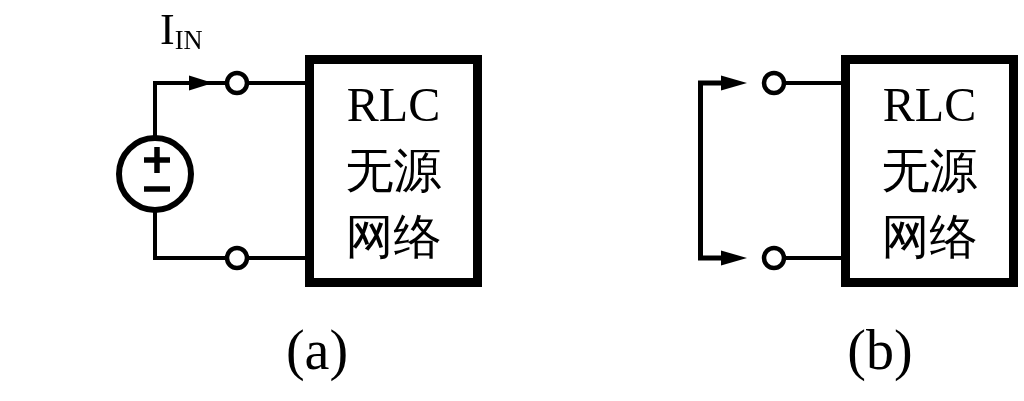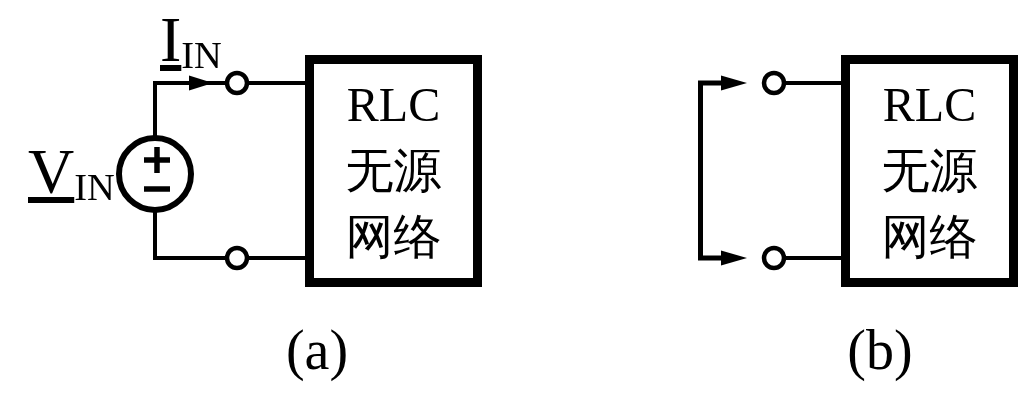--- a/index.html
+++ b/index.html
@@ -12,21 +12,21 @@
   .stage svg { position:absolute; left:0; top:0; }
   .wire   { stroke:var(--ink); stroke-width:4; fill:none; }
   .bracket{ stroke:var(--ink); stroke-width:5; fill:none; }
   .terminal { fill:var(--bg); stroke:var(--ink); stroke-width:4.5; }
   .source-circle { fill:var(--bg); stroke:var(--ink); stroke-width:6; }
   .polarity { stroke:var(--ink); stroke-width:5.5; }
   .arrowhead { fill:var(--ink); stroke:none; }
   .network-rect { fill:none; stroke:var(--ink); stroke-width:9; }
   .label {
     position:absolute; color:var(--ink);
-    font-size:64px; line-height:1; white-space:nowrap;text-decoration:underline;
+    font-size:44px; line-height:1; white-space:nowrap;
   }
   .label .sub { font-size:0.6em; vertical-align:-0.18em; }
   .boxtext {
     position:absolute; display:flex; flex-direction:column;
     justify-content:center; align-items:center; text-align:center;
     color:var(--ink); font-size:48px; line-height:66px;
   }
   .caption {
     position:absolute; width:120px; text-align:center;
     color:var(--ink); font-size:56px; line-height:1;
@@ -80,23 +80,20 @@
       <line class="wire" x1="786" y1="258" x2="843" y2="258"></line>
 
       <rect class="network-rect" x="845.5" y="59.5" width="168" height="223"></rect>
     </g>
   </svg>
 
   <div class="label" style="left:160px; top:8px;">
     <span>I</span><span class="sub">IN</span>
   </div>
 
-  <div class="label" style="left:28px; top:140px;">
-    <span>V</span><span class="sub">IN</span>
-  </div>
 
   <div class="boxtext" style="left:305px; top:59px; width:177px; height:224px;">
     <div>RLC</div>
     <div>无源</div>
     <div>网络</div>
   </div>
 
   <div class="caption" style="left:257px; top:322px;">(a)</div>
 
 

